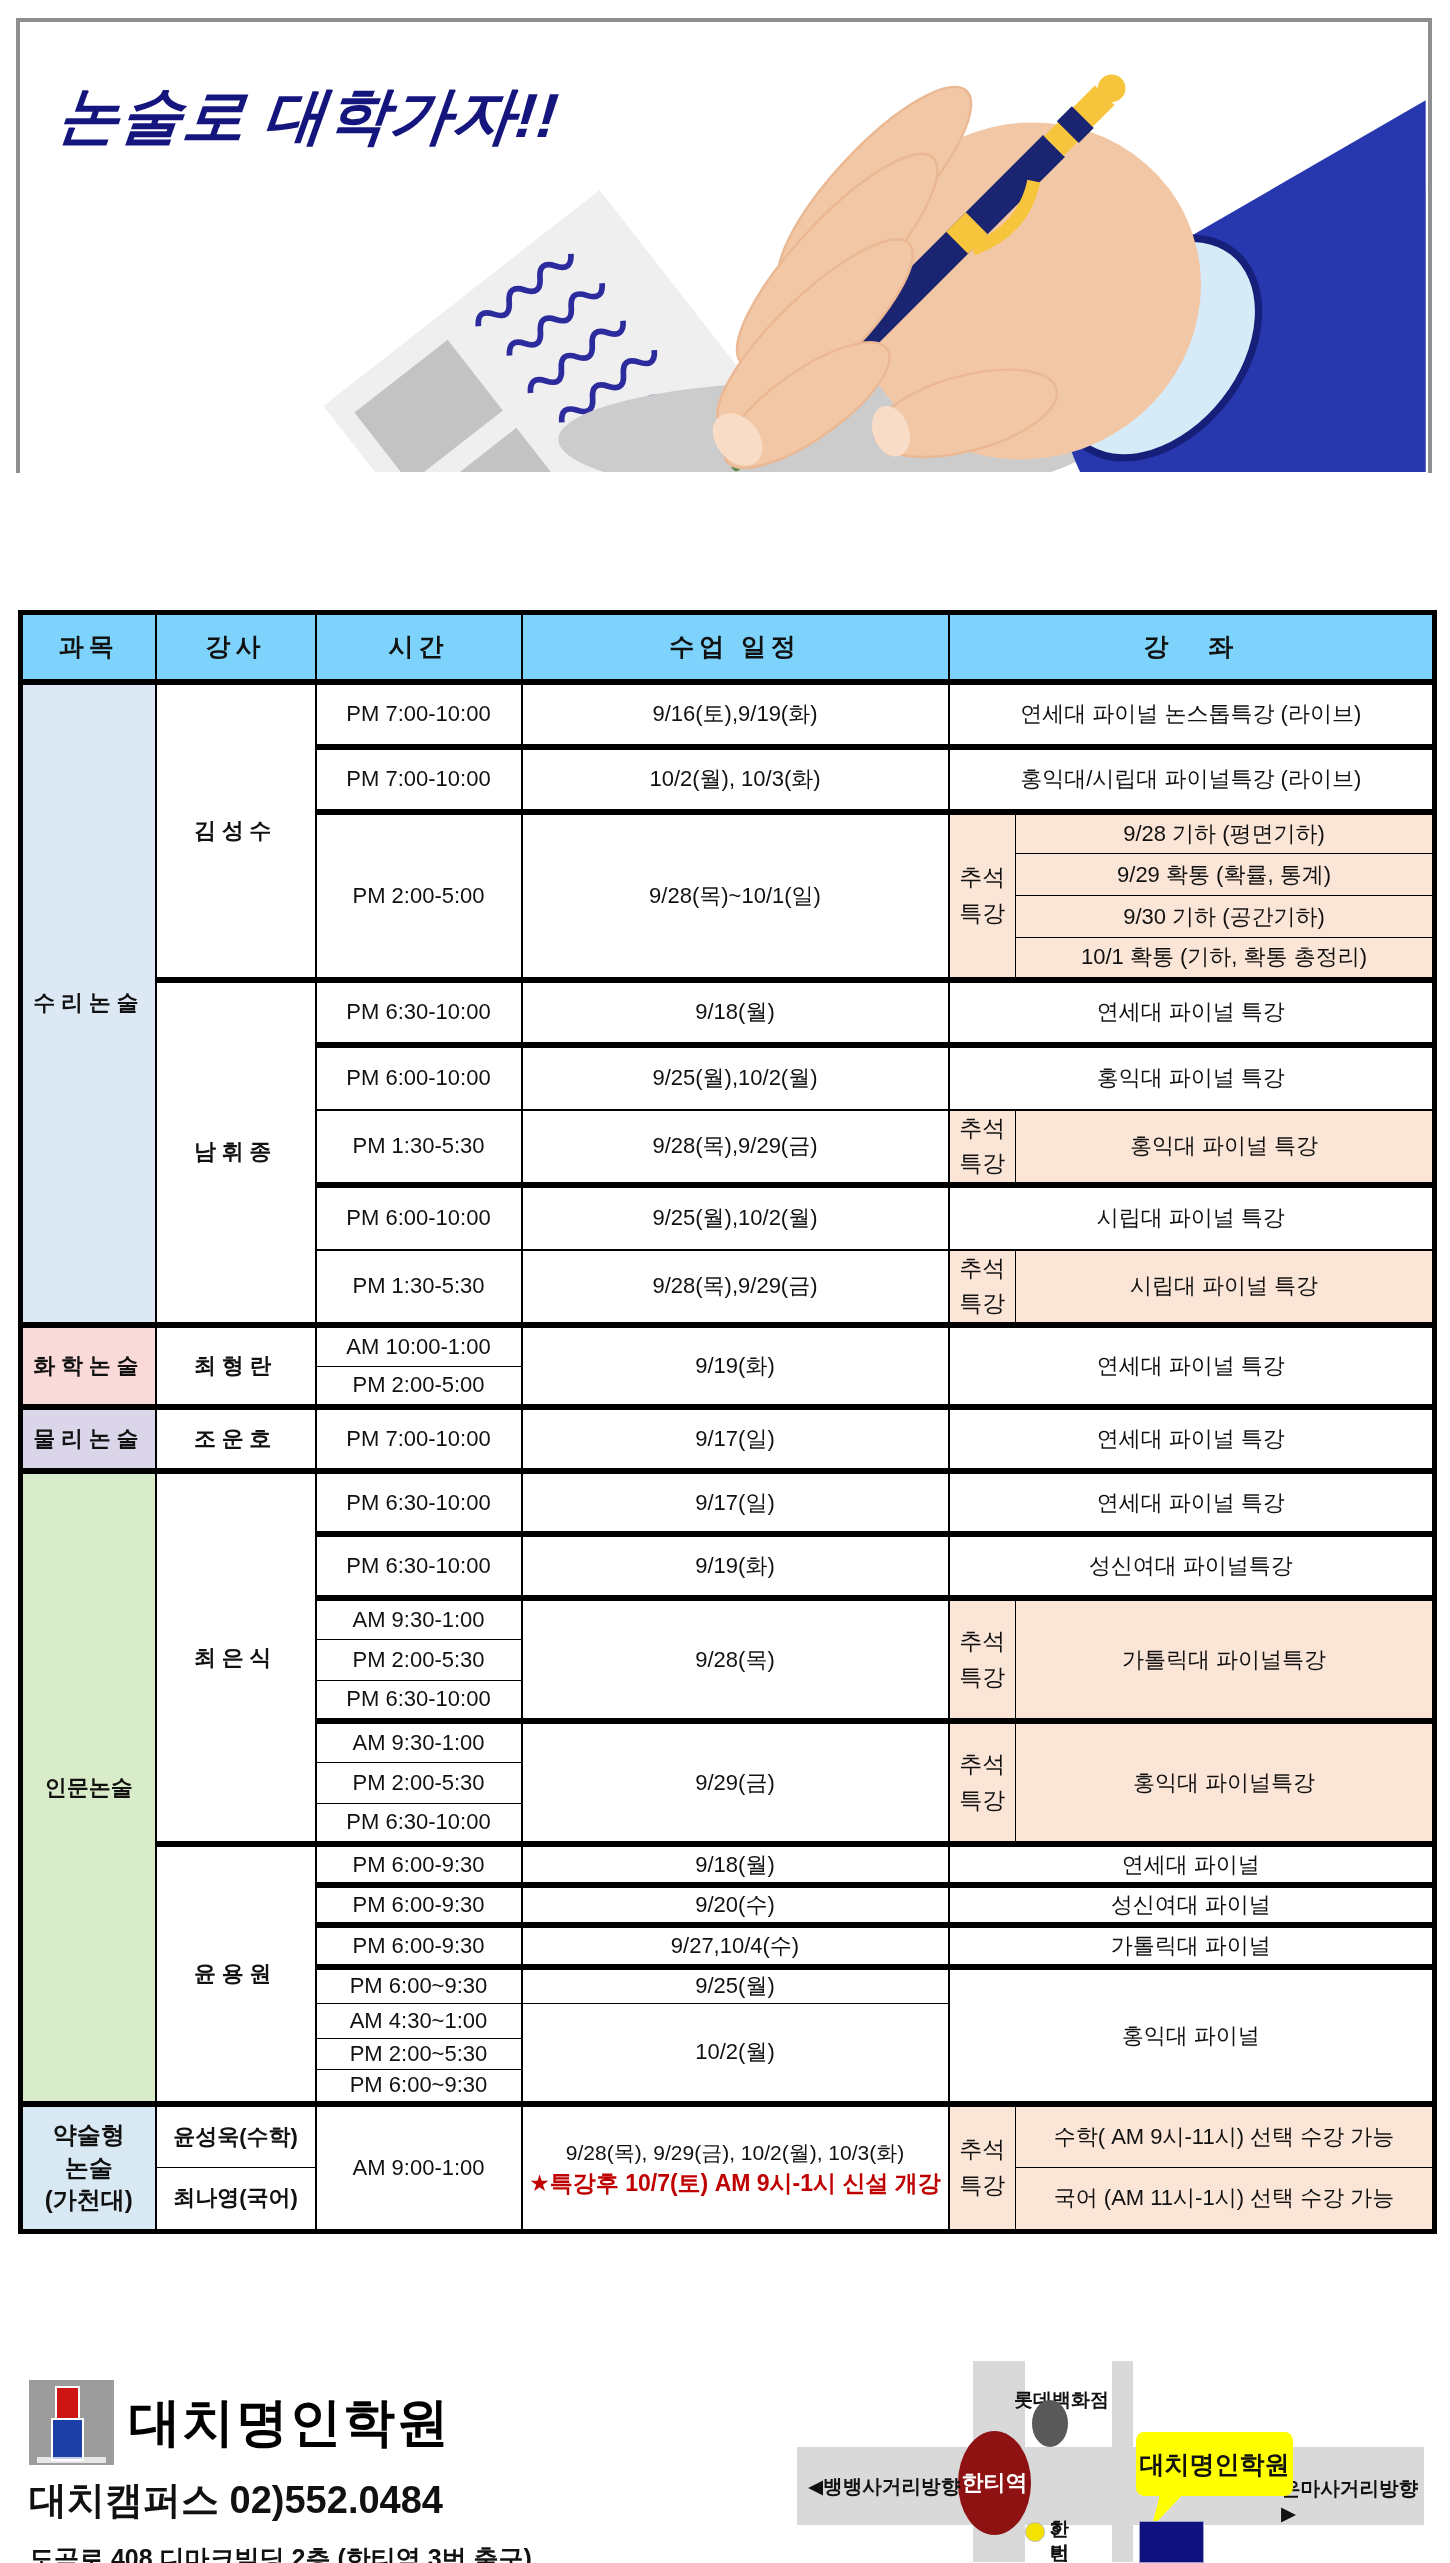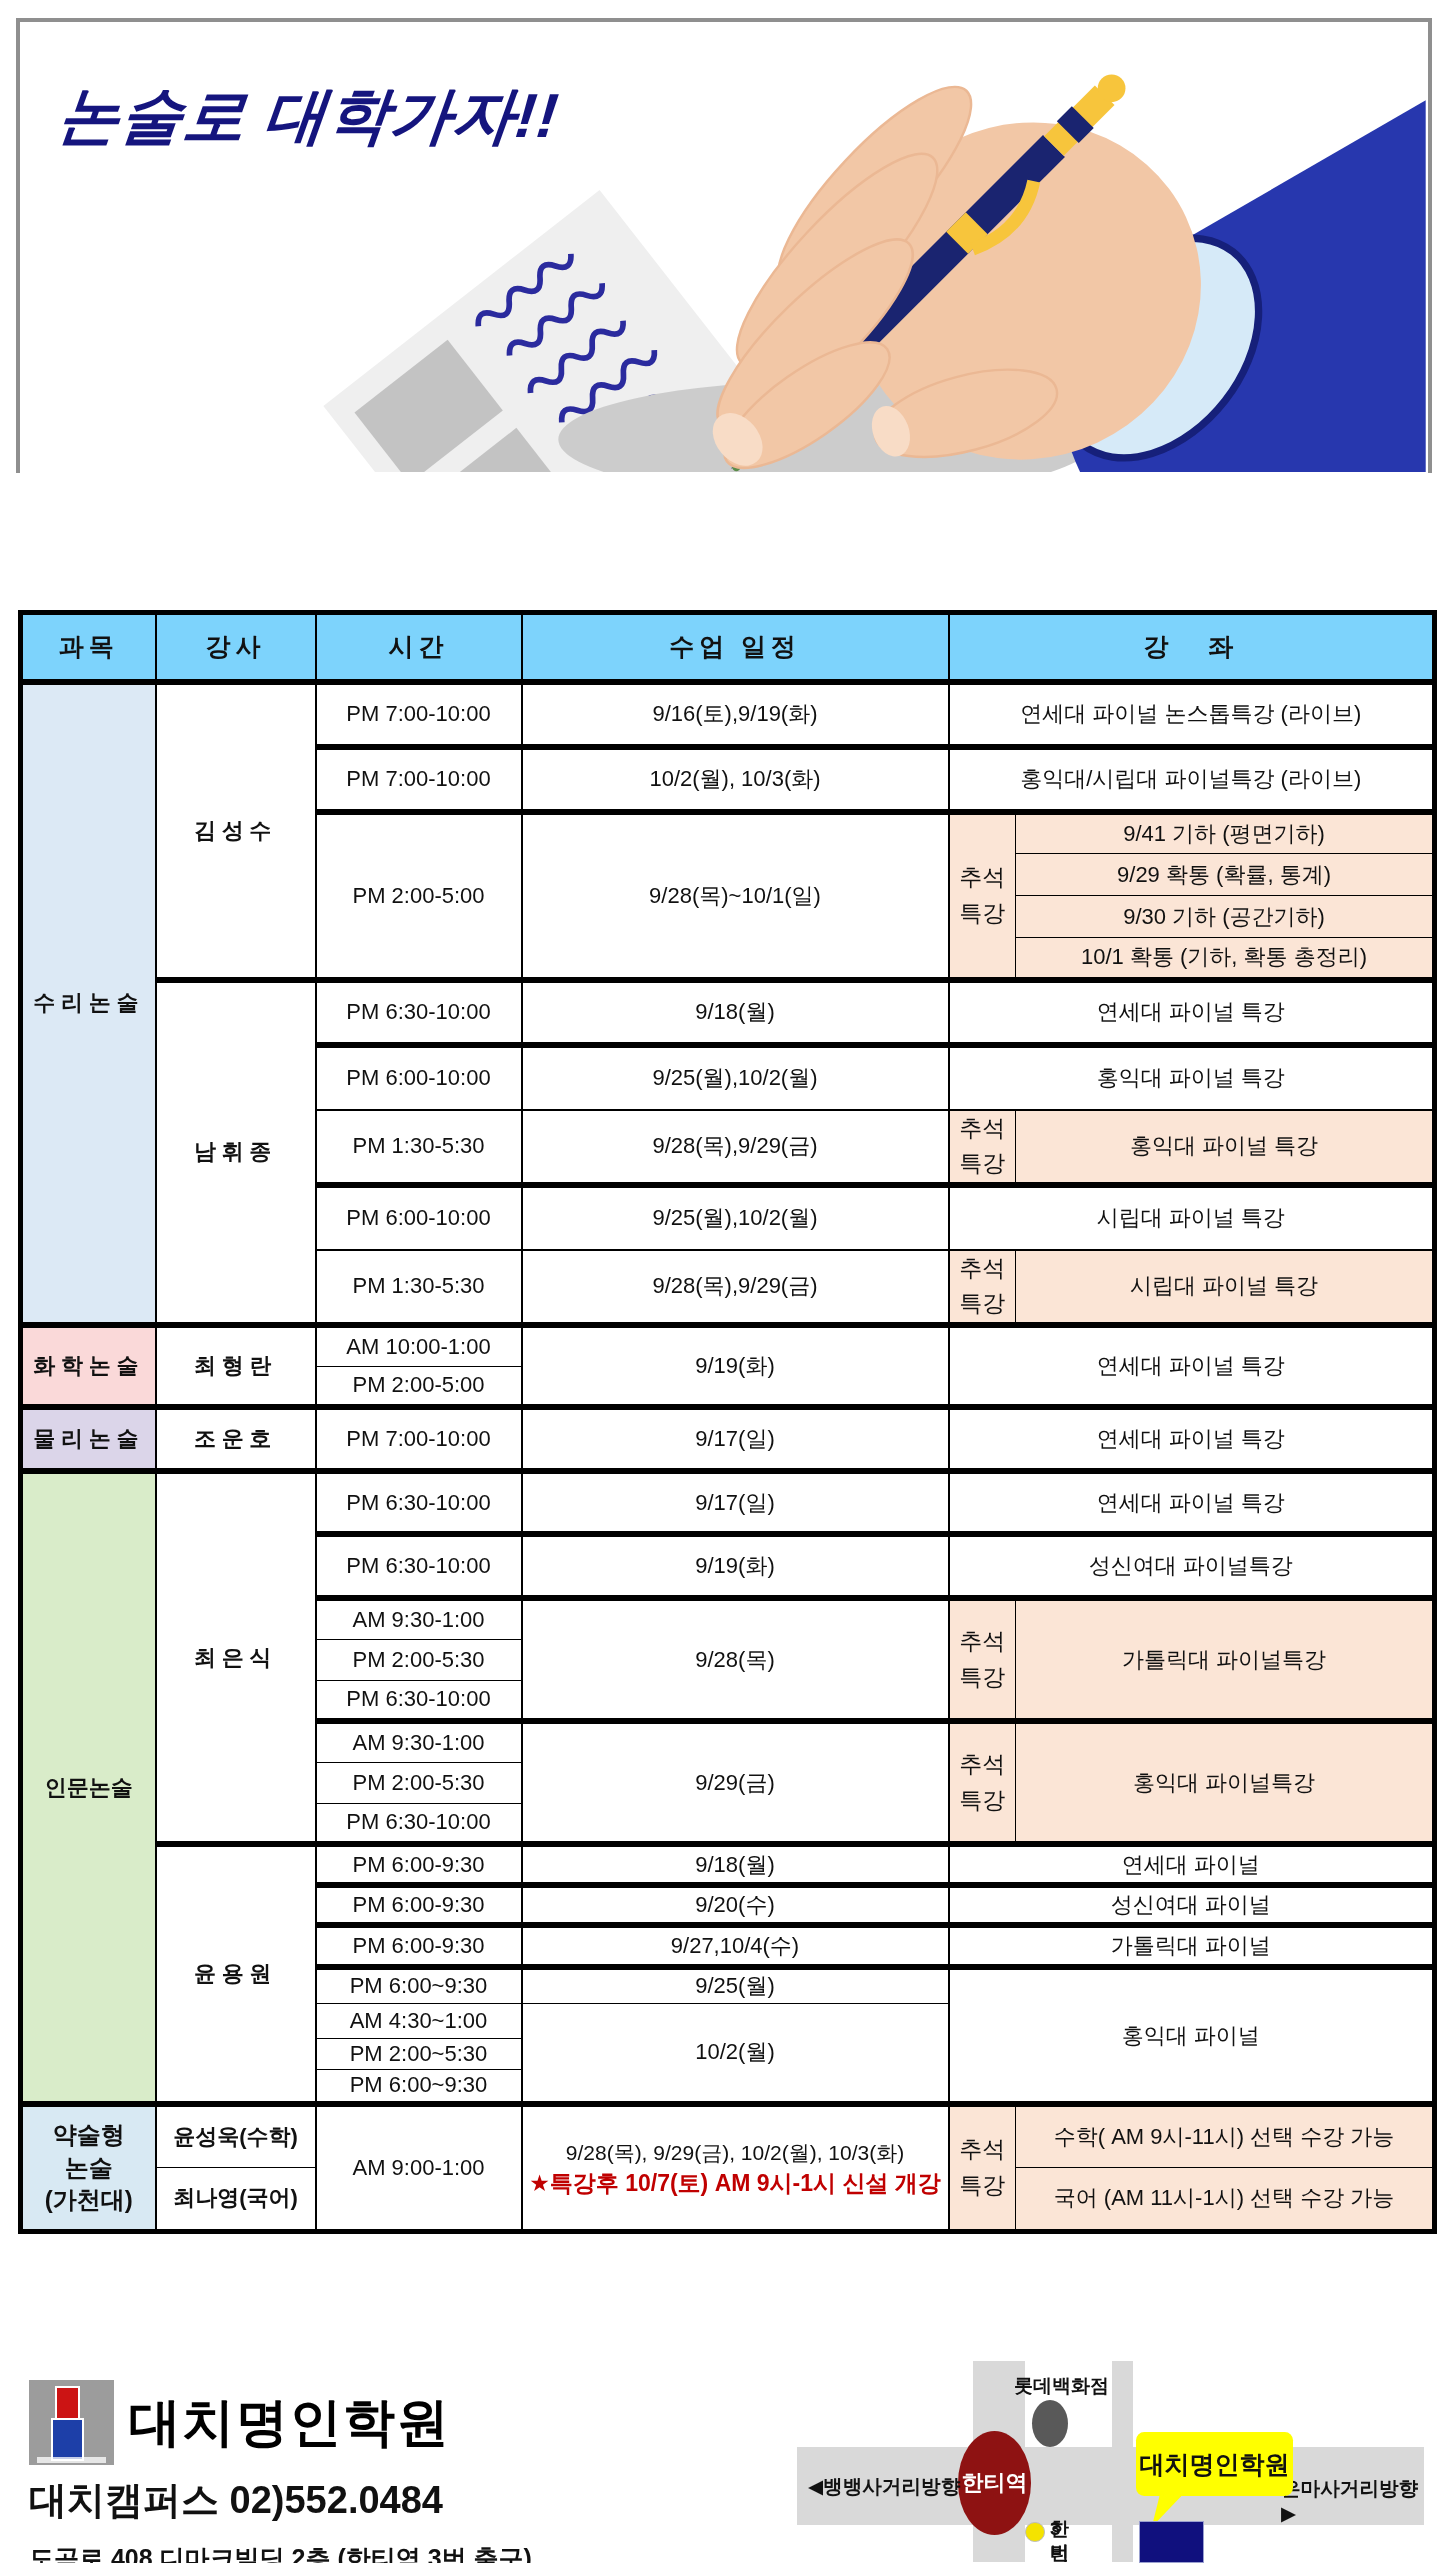--- a/index.html
+++ b/index.html
@@ -54,21 +54,21 @@
   .logo-text { font-size:52px; font-weight:900; letter-spacing:1.6px; color:#000; }
   .phone { margin-top:9.8px; font-size:38px; font-weight:800; }
   .addr  { margin-top:16.3px; font-size:25px; font-weight:700; }
 
   .map { position:absolute; left:787px; top:2359px; width:646px; height:204px; background:#fff; }
   .map * { position:absolute; box-sizing:border-box; }
   .road { background:#D9D9D9; }
   .road-h  { left:9.8px;  top:88px; width:627px; height:78px; }
   .road-v1 { left:186px; top:1.6px;   width:52px;  height:201px; }
   .road-v2 { left:325px; top:1.6px;   width:21px;  height:201px; }
-  .store-label { left:227px; top:14px; font-size:19px; font-weight:700; }
+  .store-label { left:227px; top:28px; font-size:19px; font-weight:700; }
   .store-dot { left:245px; top:41px; width:36px; height:47px; border-radius:50%; background:#595959; }
   .station { left:171px; top:72px; width:73px; height:104px; border-radius:50%; background:#8E1212;
              color:#fff; font-size:22px; font-weight:800; display:flex; align-items:center; justify-content:center; }
   .dir-left  { left:21px;  top:114px; font-size:19.6px; font-weight:700; }
   .dir-right { left:494px; top:116px; font-size:19.6px; font-weight:700; }
   .bubble { left:349px; top:73px; width:157px; height:64px; background:#FFFF00; border-radius:8.2px;
             display:flex; align-items:center; justify-content:center; font-size:25px; font-weight:800; }
   .bubble-tail { left:369px; top:134px; width:0; height:0;
                  border-top:34px solid #FFFF00; border-right:24.5px solid transparent; transform:skewX(-14deg); }
   .exit-dot { left:238px; top:163px; width:19.6px; height:19.6px; border-radius:50%; background:#F4E300; border:0.8px solid #bbb; }
@@ -155,21 +155,21 @@
       <td class="bt8">PM 7:00-10:00</td>
       <td class="bt8">10/2(월), 10/3(화)</td>
       <td class="bt8" colspan="2">홍익대/시립대 파이널특강 (라이브)</td>
     </tr>
     <tr style="height:42px">
       <td class="bt8" rowspan="4">PM 2:00-5:00</td>
       <td class="bt8" rowspan="4">9/28(목)~10/1(일)</td>
       <td class="peach bt8" rowspan="4">
             <div class="badge">추석특강</div>
           </td>
-      <td class="peach bt8 bl2">9/41 기하 (평면기하)</td>
+      <td class="peach bt8 bl2">9/28 기하 (평면기하)</td>
     </tr>
     <tr style="height:42px">
       <td class="peach bt2 bl2">9/29 확통 (확률, 통계)</td>
     </tr>
     <tr style="height:42px">
       <td class="peach bt2 bl2">9/30 기하 (공간기하)</td>
     </tr>
     <tr style="height:42px">
       <td class="peach bt2 bl2">10/1 확통 (기하, 확통 총정리)</td>
     </tr>

